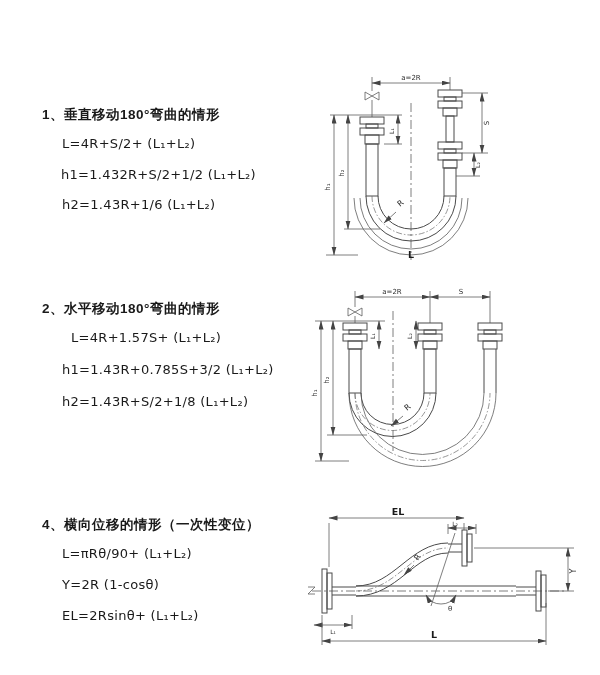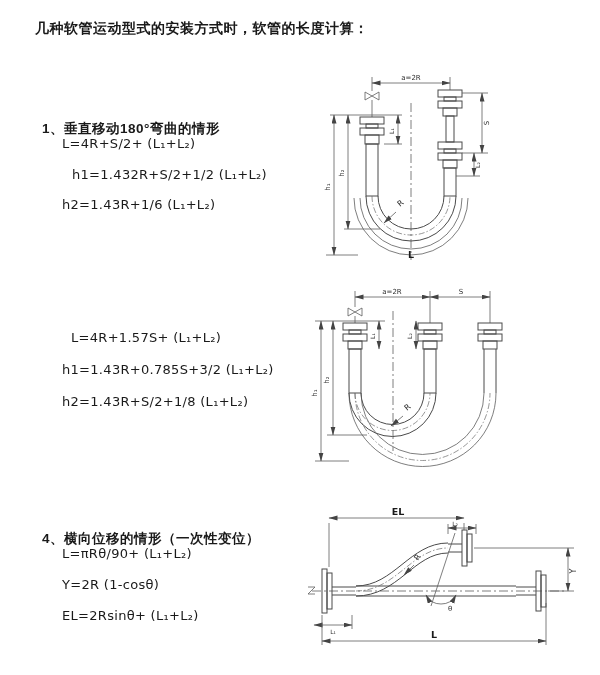--- a/index.html
+++ b/index.html
@@ -7,21 +7,21 @@
     width:600px;height:675px;background:#ffffff;
     font-family:"Liberation Sans","DejaVu Sans",sans-serif;
     color:#1a1a1a;position:relative;overflow:hidden;
   }
   .page{position:absolute;inset:0;background:#fff;}
   .doc-title{
     position:absolute;left:35px;top:20px;
     font-size:14px;font-weight:bold;letter-spacing:0.5px;white-space:nowrap;
   }
   .section-heading{
-    position:absolute;font-size:13.5px;font-weight:bold;letter-spacing:0.5px;white-space:nowrap;margin-top:14px;
+    position:absolute;font-size:13.5px;font-weight:bold;letter-spacing:0.5px;white-space:nowrap;
   }
   .formula{
     position:absolute;font-size:13px;font-weight:500;letter-spacing:0.3px;white-space:nowrap;
     font-family:"DejaVu Sans","Liberation Sans",sans-serif;
   }
   .diagram{position:absolute;}
   
   .ln{stroke:#4a4a4a;stroke-width:1;fill:none;}
   .thin{stroke:#5d5d5d;stroke-width:0.8;fill:none;}
   .dash{stroke:#5d5d5d;stroke-width:0.8;fill:none;stroke-dasharray:9,3,2,3;}
@@ -29,25 +29,24 @@
   .dt{font-family:"DejaVu Sans",sans-serif;font-size:7px;fill:#303030;}
   .dt6{font-family:"DejaVu Sans",sans-serif;font-size:6px;fill:#303030;}
   .dt9{font-family:"DejaVu Sans",sans-serif;font-size:9.5px;fill:#1a1a1a;font-weight:bold;}
   .dt8{font-family:"DejaVu Sans",sans-serif;font-size:8px;fill:#303030;}
 </style>
 </head>
 <body>
 
 <div class="page">
 
-  <div class="doc-title">几种软管运动型式的安装方式时，软管的长度计算：</div>
 
   <div class="section-heading" style="left:42px;top:106px;">1、垂直移动180°弯曲的情形</div>
   <div class="formula" style="left:62px;top:136px;">L=4R+S/2+ (L₁+L₂)</div>
-  <div class="formula" style="left:72px;top:167px;">h1=1.432R+S/2+1/2 (L₁+L₂)</div>
+  <div class="formula" style="left:61px;top:167px;">h1=1.432R+S/2+1/2 (L₁+L₂)</div>
   <div class="formula" style="left:62px;top:197px;">h2=1.43R+1/6 (L₁+L₂)</div>
 
   <svg class="diagram" style="left:310px;top:65px;" width="250" height="195" viewBox="0 0 250 195">
     <defs>
       <marker id="ar1" markerWidth="10" markerHeight="8" refX="8.5" refY="2.5" orient="auto-start-reverse" markerUnits="userSpaceOnUse">
         <path d="M0,0 L9,2.5 L0,5 Z" fill="#444"></path>
       </marker>
       <pattern id="xh1" width="4" height="4" patternUnits="userSpaceOnUse">
         <path d="M0,4 L4,0 M0,0 L4,4" stroke="#8a8a8a" stroke-width="0.5"></path>
       </pattern>
@@ -118,20 +117,21 @@
     <line class="thin" x1="146" y1="111" x2="170" y2="111"></line>
     <line class="thin" x1="164" y1="88" x2="164" y2="111" marker-start="url(#ar1)" marker-end="url(#ar1)"></line>
     <text class="dt6" x="170" y="100" text-anchor="middle" transform="rotate(-90 170 100)">L₂</text>
 
     <text class="dt8" x="90" y="142" transform="rotate(-40 90 142)">R</text>
     <line class="thin" x1="86" y1="147" x2="74" y2="158" marker-end="url(#ar1)"></line>
 
     <text class="dt9" x="101" y="193" text-anchor="middle">L</text>
   </svg>
 
+  <div class="section-heading" style="left:42px;top:300px;">2、水平移动180°弯曲的情形</div>
   <div class="formula" style="left:62px;top:330px;margin-left:9px;">L=4R+1.57S+ (L₁+L₂)</div>
   <div class="formula" style="left:62px;top:362px;">h1=1.43R+0.785S+3/2 (L₁+L₂)</div>
   <div class="formula" style="left:62px;top:394px;">h2=1.43R+S/2+1/8 (L₁+L₂)</div>
 
   <svg class="diagram" style="left:305px;top:283px;" width="260" height="185" viewBox="0 0 260 185">
     <defs>
       <marker id="ar2" markerWidth="10" markerHeight="8" refX="8.5" refY="2.5" orient="auto-start-reverse" markerUnits="userSpaceOnUse">
         <path d="M0,0 L9,2.5 L0,5 Z" fill="#444"></path>
       </marker>
       <pattern id="xh2" width="4" height="4" patternUnits="userSpaceOnUse">

